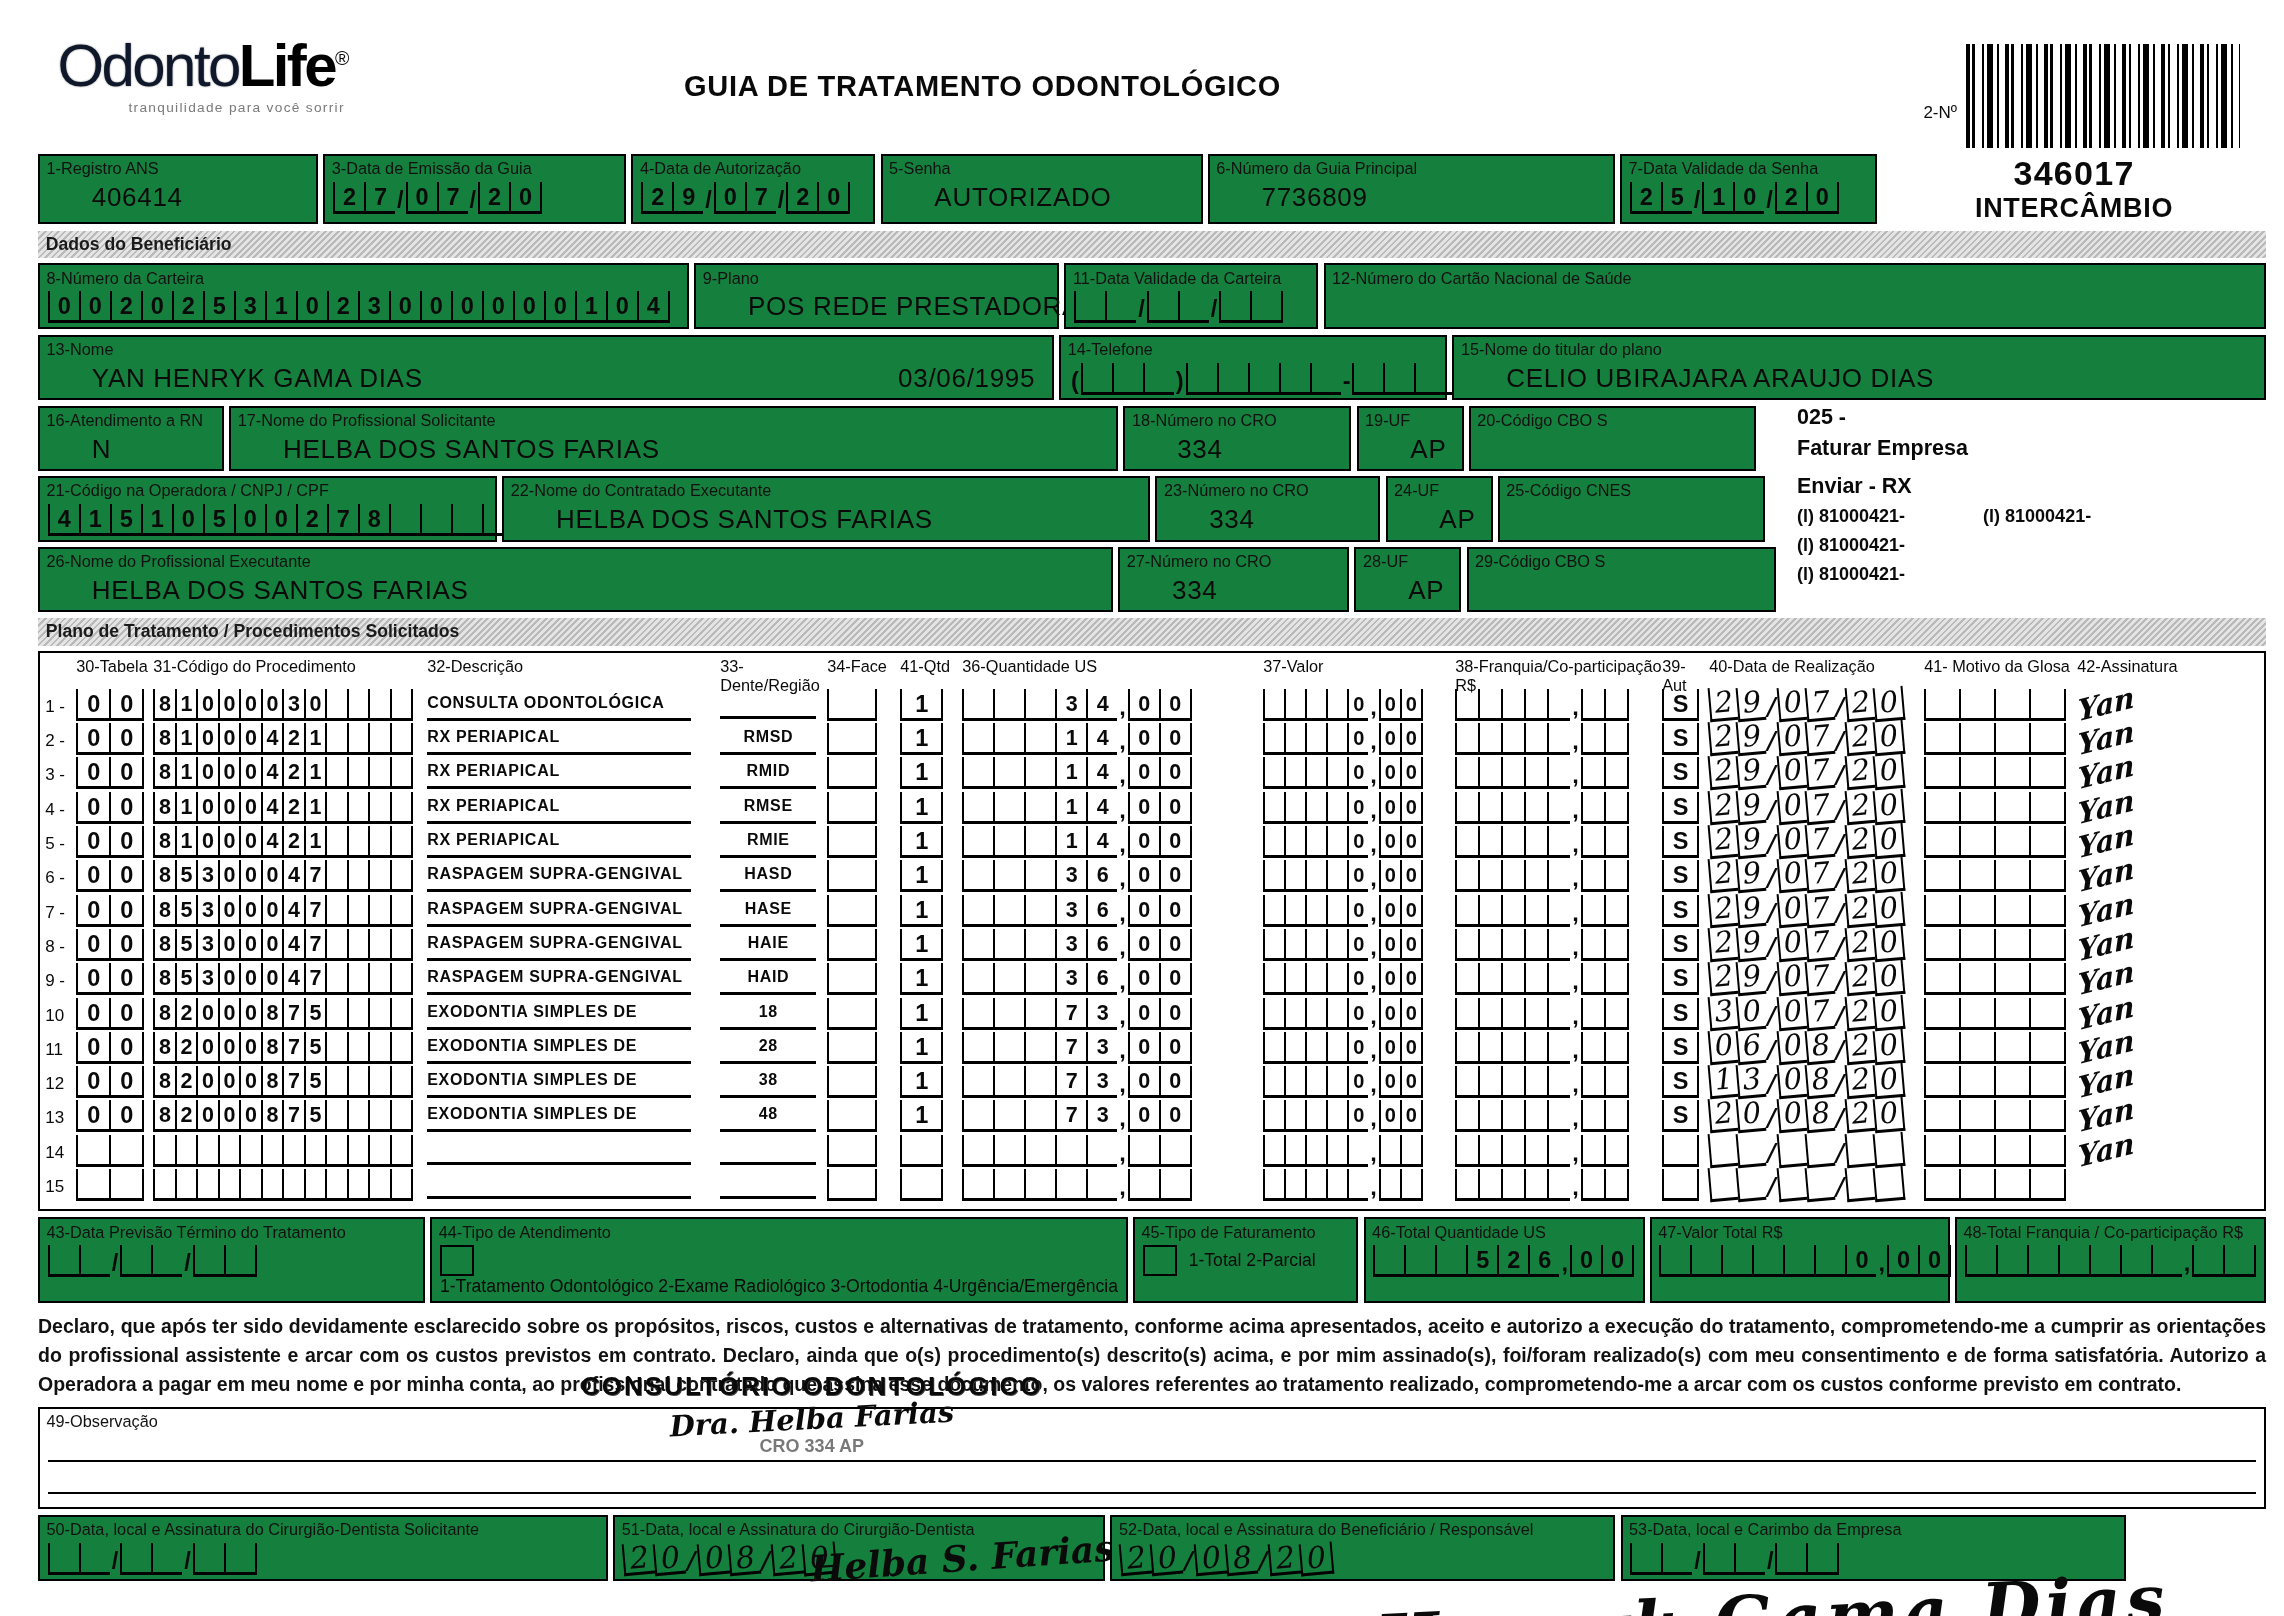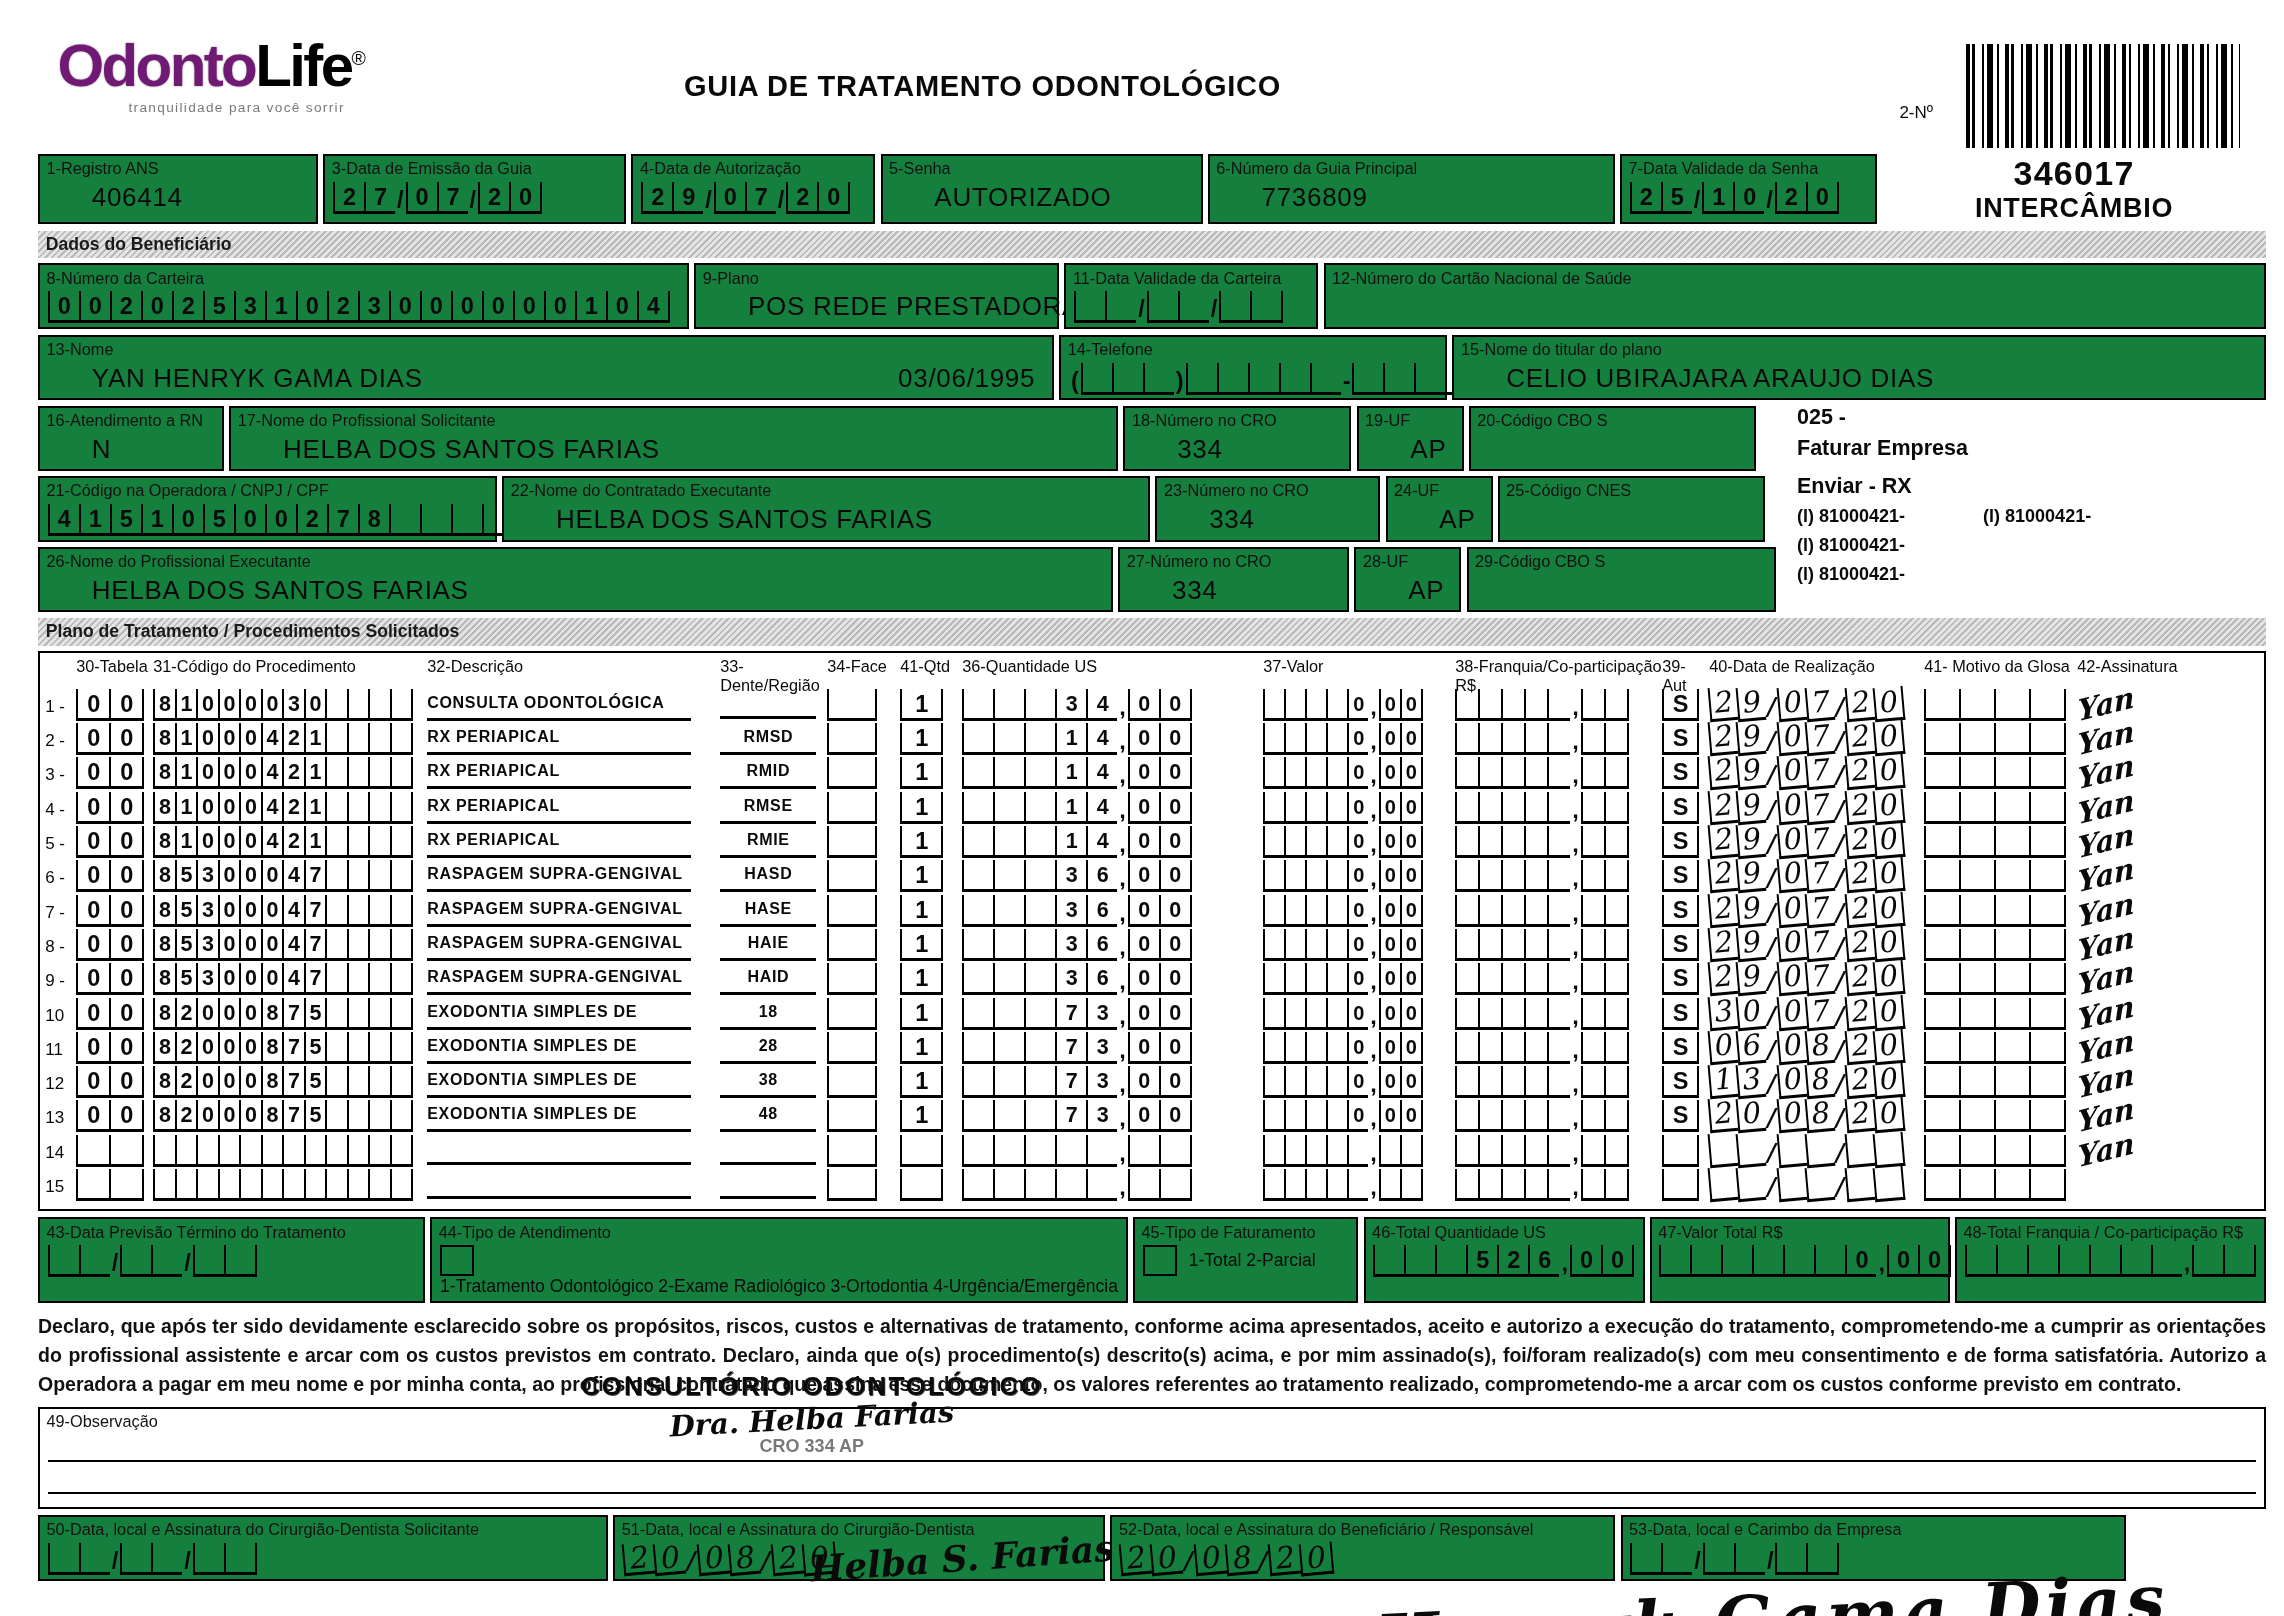--- a/index.html
+++ b/index.html
@@ -28,26 +28,26 @@
 
   
   .u-field{display:inline-block;border-bottom:3.3px solid #000;min-width:90%;font-size:16px;font-weight:bold;
     letter-spacing:0.7px;white-space:nowrap;height:29px;line-height:29px;}
   .u-center{text-align:center;}
 
   
   .hdr{position:relative;height:149px;}
   .logo{position:absolute;left:19.5px;top:26px;}
   .logo-main{font-size:60px;letter-spacing:-2.6px;}
-  .logo-odonto{color:#701a75;text-shadow:0 0 2px #888;font-weight:bold;}
+  .logo-odonto{color:#0f172a;text-shadow:0 0 2px #888;font-weight:normal;}
   .logo-life{color:#000;font-weight:bold;}
   .logo-reg{font-size:19.5px;vertical-align:super;}
   .logo-tag{font-size:13.7px;color:#7a7a7a;letter-spacing:1.3px;margin-left:71px;filter:blur(0.5px);}
   .doc-title{position:absolute;left:0;right:339px;top:65px;text-align:center;font-size:29px;font-weight:bold;letter-spacing:0.7px;}
-  .bc-label{position:absolute;right:333px;top:98px;font-size:17px;}
+  .bc-label{position:absolute;right:309px;top:98px;font-size:17px;}
   .barcode{position:absolute;right:26px;top:39px;width:274px;height:104px;
     background:repeating-linear-gradient(90deg,#000 0 3.9px,#fff 3.9px 6.5px,#000 6.5px 9px,#fff 9px 15.6px,#000 15.6px 18px,#fff 18px 21px,#000 21px 27px,#fff 27px 31px,#000 31px 33px,#fff 33px 39px);}
 
   
   .f1{width:280px}.f3{width:303px}.f4{width:244px}.f5{width:322px}.f6{width:407px}.f7{width:257px}
   .inter{flex:1;display:flex;flex-direction:column;align-items:center;justify-content:flex-start;border:none;padding-top:0;}
   .inter-num{font-size:34px;font-weight:bold;letter-spacing:1.3px;}
   .inter-sub{font-size:27px;font-weight:bold;letter-spacing:0.7px;}
 
   .f8{width:651px}.f9{width:365px}.f10{width:384px}.f11{width:254px}.f12{flex:1}

